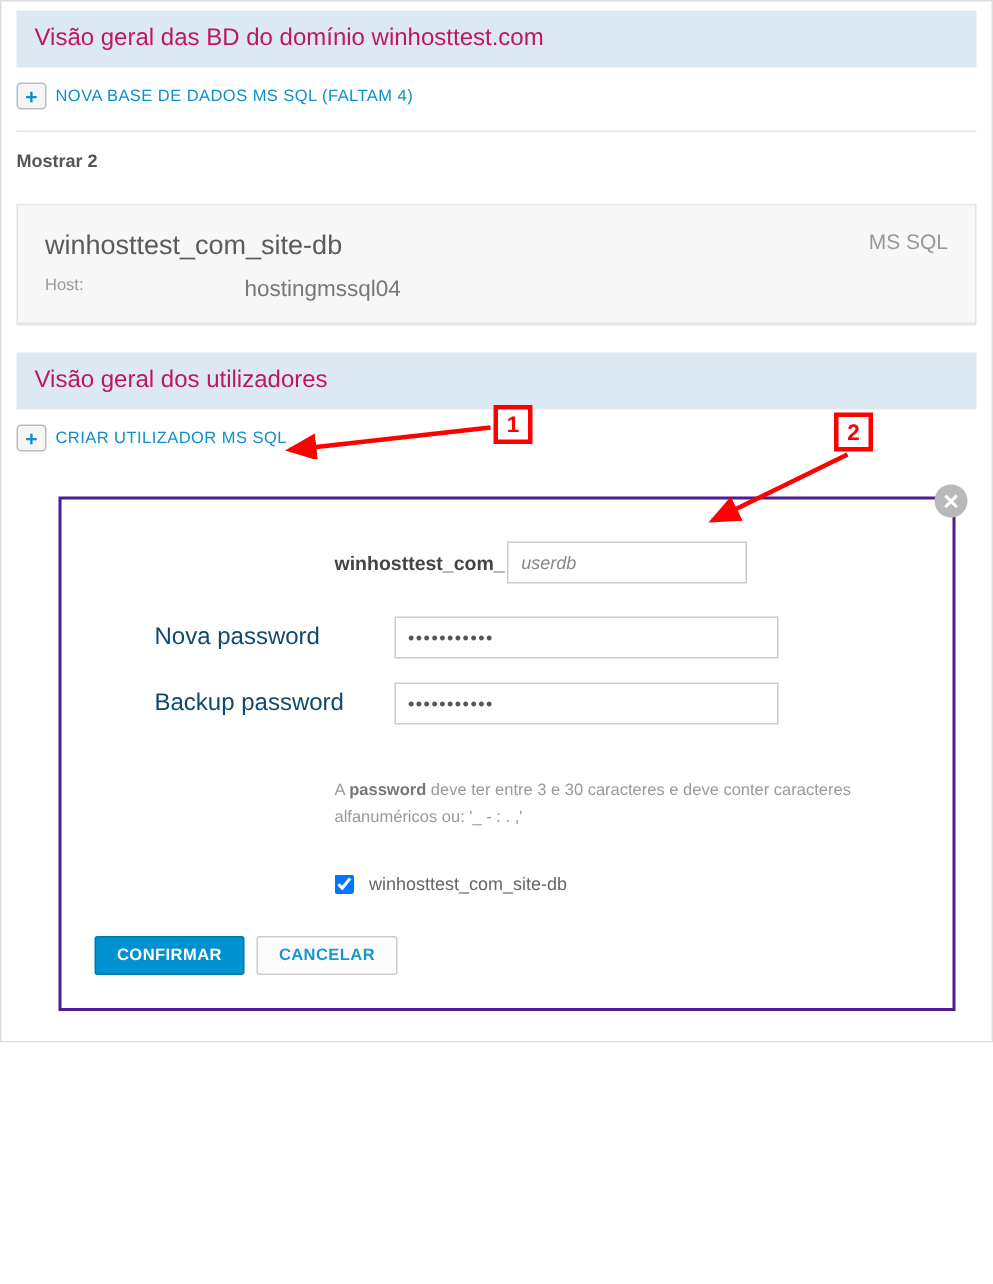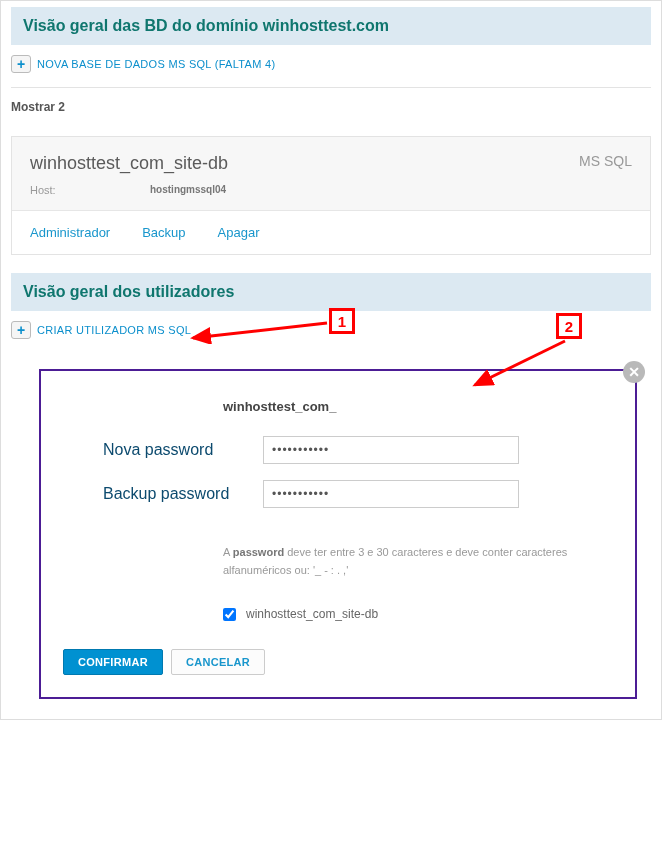--- a/index.html
+++ b/index.html
@@ -1,30 +1,30 @@
 <!DOCTYPE html>
 <html><head>
   <meta charset="utf-8">
   <style>
     * { box-sizing: border-box; margin: 0; padding: 0; }
     body { font-family: Arial, Helvetica, sans-serif; font-size: 12px; color: #666; background: #fff; width: 662px; }
     .outer-panel { border: 1px solid #ddd; margin: 0; padding: 0 10px 20px 10px; background: #fff; }
-    .section-header { background: #dce9f2; color: #0f766e; font-size: 16px; padding: 10px 12px; margin-top: 6px; font-weight: bold; }
+    .section-header { background: #dce9f2; color: #be185d; font-size: 16px; padding: 10px 12px; margin-top: 6px; }
     .add-link-row { padding: 10px 0; display: flex; align-items: center; }
     .plus-button { width: 20px; height: 18px; background: #f5f5f5; border: 1px solid #bbb; border-radius: 3px; display: inline-flex; align-items: center; justify-content: center; font-weight: bold; color: #0c8fcc; font-size: 14px; margin-right: 6px; cursor: pointer; }
     .add-link-text { color: #0c8fcc; font-size: 11px; text-transform: uppercase; letter-spacing: 0.3px; }
     .divider { border-top: 1px solid #e3e3e3; margin-top: 4px; }
     .show-text { font-weight: bold; color: #555; font-size: 12px; padding: 12px 0; }
     .db-card { border: 1px solid #e3e3e3; margin-top: 10px; }
     .db-card-head { background: #f7f7f7; border-bottom: 1px solid #e6e6e6; padding: 16px 18px 14px 18px; position: relative; }
     .db-title { color: #5b5b5b; font-size: 18px; }
     .db-type { color: #999; font-size: 14px; position: absolute; right: 18px; top: 16px; }
-    .db-host-row { padding-top: 10px; display: flex; }
+    .db-host-row { padding-top: 10px; display: flex; gap: 13px; }
     .db-host-label { color: #999; font-size: 11px; width: 120px; }
-    .db-host-value { color: #777; font-size: 10px; font-weight: bold; }
+    .db-host-value { color: #777; font-size: 15px; font-weight: normal; }
     .db-actions { padding: 14px 18px; display: flex; gap: 32px; }
     .db-action-link { color: #1996cc; font-size: 13px; cursor: pointer; }
     .form-wrap { position: relative; margin-top: 20px; }
     .close-circle { position: absolute; right: -8px; top: -8px; width: 22px; height: 22px; background: #b9b9b9; border-radius: 50%; display: flex; align-items: center; justify-content: center; color: #fff; font-weight: bold; font-size: 14px; cursor: pointer; z-index: 5; }
     .red-box { border: 2px solid #4c1d95; padding: 28px 22px 22px 22px; margin-top: 6px; }
     .form-row { display: flex; align-items: center; margin-bottom: 16px; }
     .form-label { width: 160px; color: #0c4a6e; font-size: 16px; margin-left: 40px; }
     .prefix-text { color: #444; font-weight: bold; font-size: 13px; padding-right: 2px; }
     input[type="text"], input[type="password"] { border: 1px solid #ccc; padding: 6px 8px; font-size: 12px; color: #555; background: #fff; font-family: inherit; }
     input[type="text"].user-input { font-style: italic; color: #888; width: 160px; }
@@ -65,25 +65,20 @@
 
   <div class="db-card">
     <div class="db-card-head">
       <div class="db-title">winhosttest_com_site-db</div>
       <div class="db-type">MS SQL</div>
       <div class="db-host-row">
         <span class="db-host-label">Host:</span>
         <span class="db-host-value">hostingmssql04</span>
       </div>
     </div>
-    <div class="db-actions">
-      <span class="db-action-link">Administrador</span>
-      <span class="db-action-link">Backup</span>
-      <span class="db-action-link">Apagar</span>
-    </div>
   </div>
 
   <div class="section-header" style="margin-top:18px">Visão geral dos utilizadores</div>
 
   <div style="position:relative">
     <div class="add-link-row">
       <span class="plus-button">+</span>
       <span class="add-link-text">CRIAR UTILIZADOR MS SQL</span>
     </div>
 
@@ -106,20 +101,21 @@
         </defs>
       <line x1="96" y1="4" x2="6" y2="48" stroke="#f00" stroke-width="3" marker-end="url(#ah2)"></line>
     </svg>
 
     <div class="form-wrap" style="margin-left:28px; margin-right:14px;">
       <div class="close-circle">✕</div>
       <div class="red-box">
 
         <div class="form-row" style="margin-left:160px; margin-bottom:22px;">
           <span class="prefix-text">winhosttest_com_</span>
+          <input type="text" class="user-input" value="userdb" style="">
         </div>
 
         <div class="form-row">
           <div class="form-label">Nova password</div>
           <input type="password" value="•••••••••••" style="">
         </div>
 
         <div class="form-row">
           <div class="form-label">Backup password</div>
           <input type="password" value="•••••••••••" style="">

